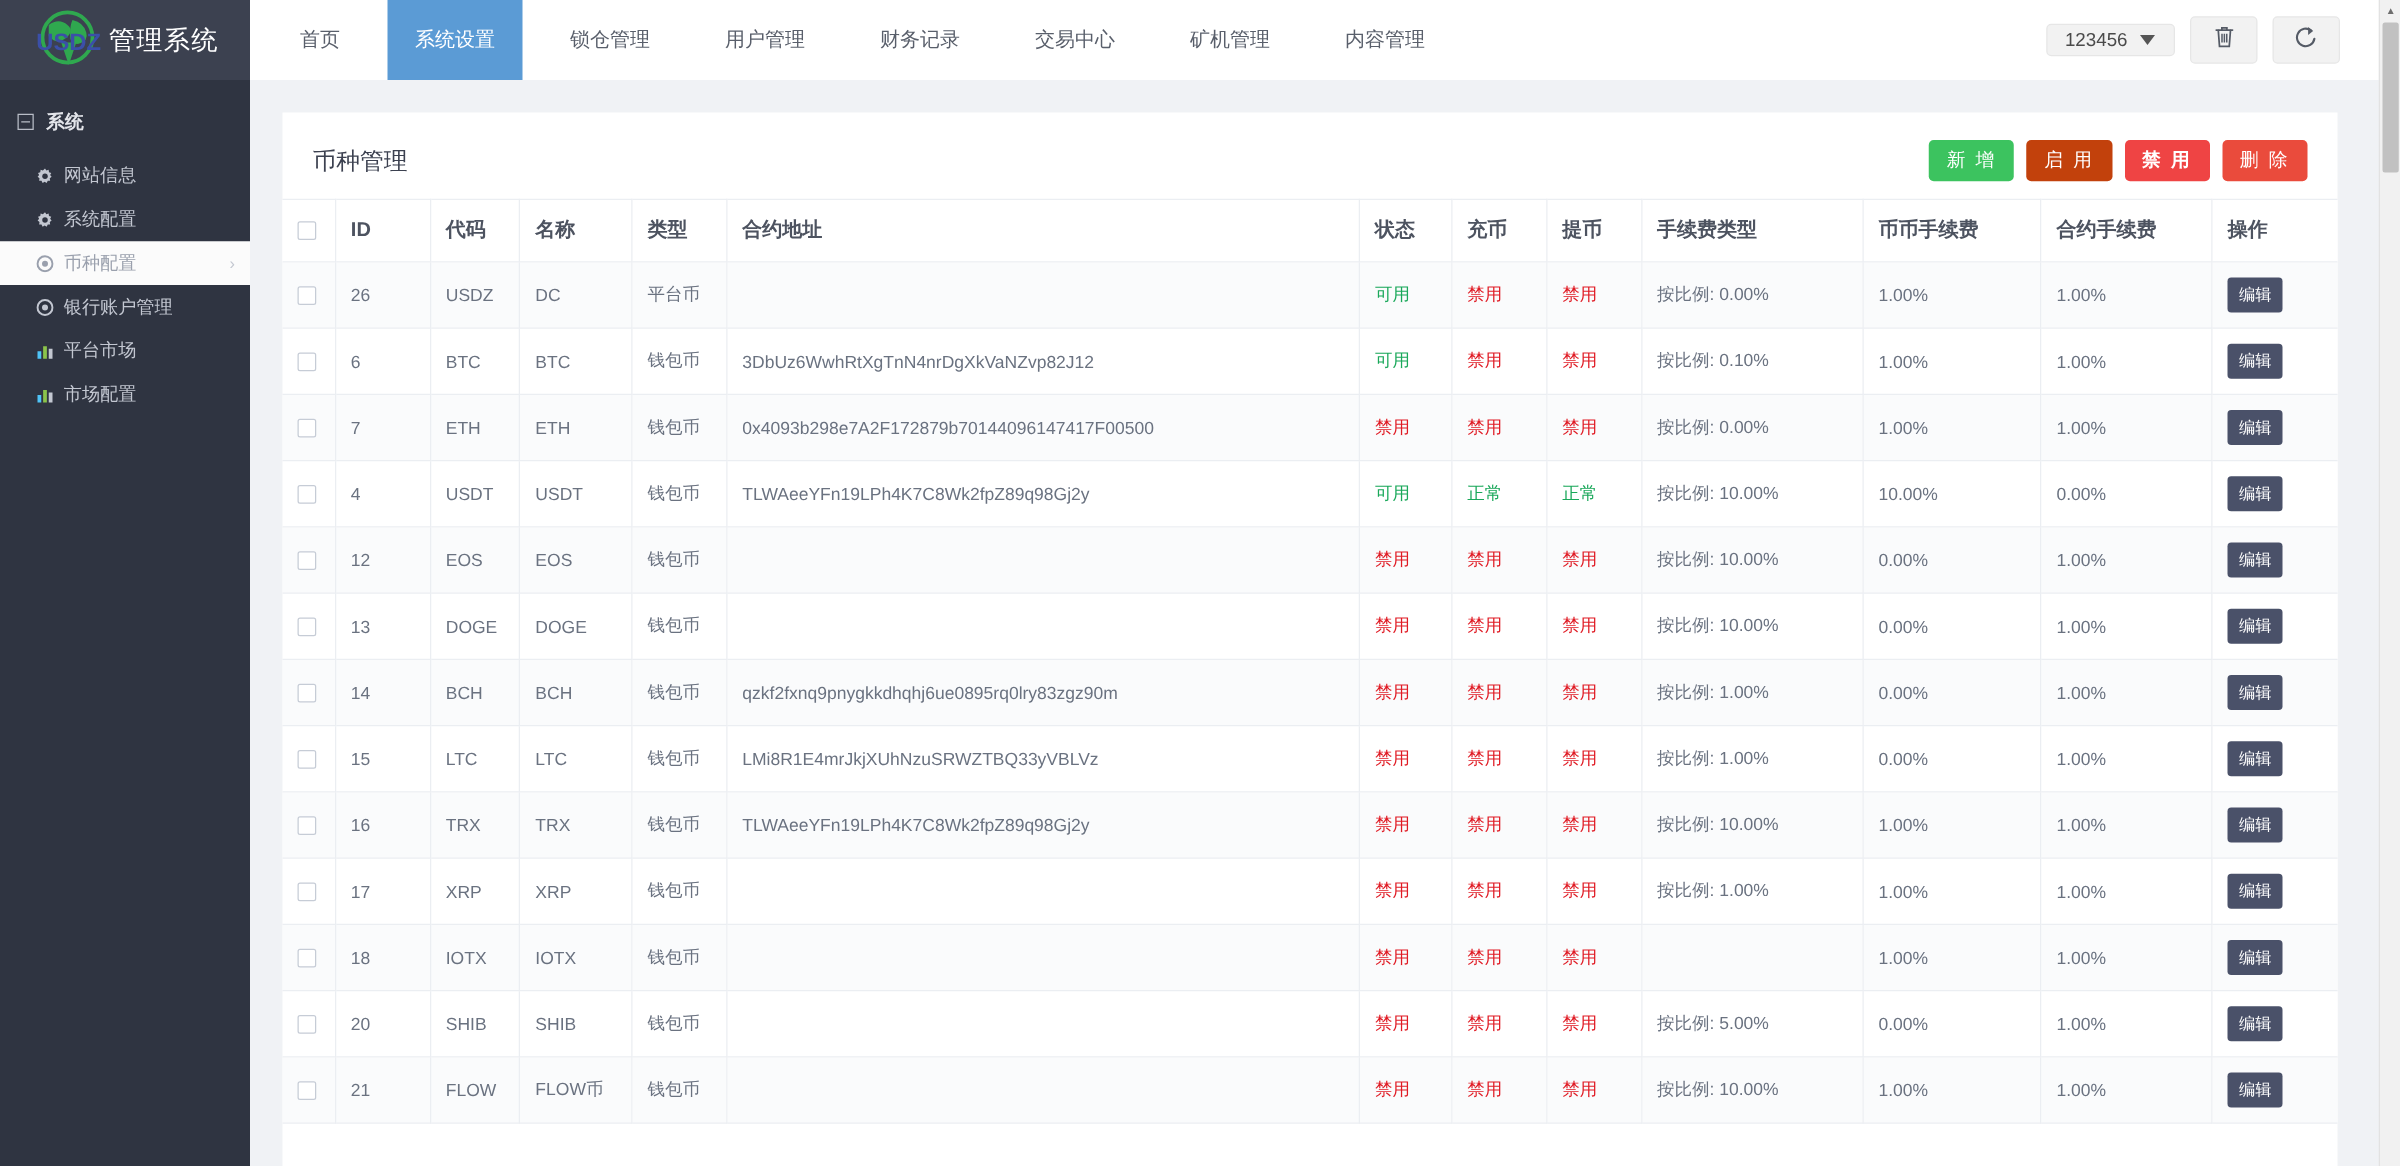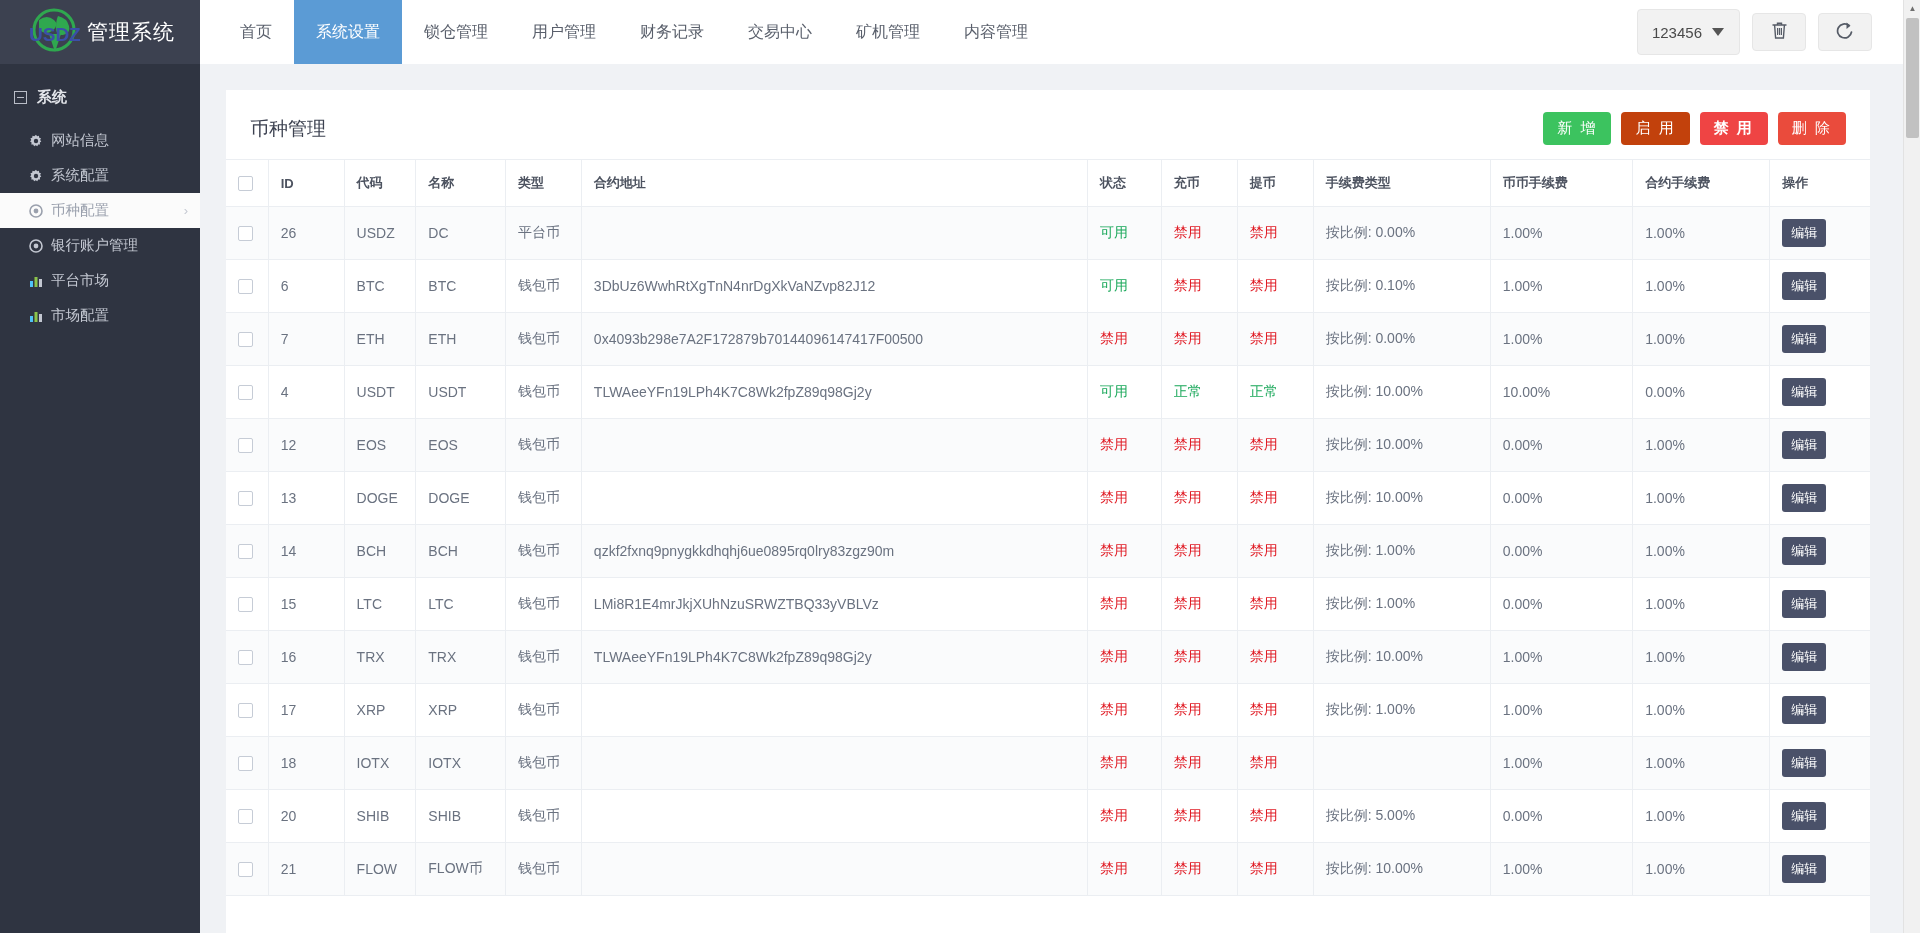--- a/index.html
+++ b/index.html
@@ -21,30 +21,30 @@
   }
   .brand-logo { position: relative; width: 58px; height: 52px; flex: 0 0 58px; }
   .brand-logo svg { position: absolute; left: 0; top: 0; }
   .brand-usdz {
     position: absolute; left: 4px; top: 18px;
     font-size: 19px; font-weight: bold; color: #3b4fa8;
     letter-spacing: 0px; font-family: "Liberation Sans", sans-serif;
   }
   .brand-title { color: #ffffff; font-size: 21px; letter-spacing: 1px; }
 
-  .nav { display: flex; align-items: stretch; flex: 1 1 auto; padding-left: 18px; }
+  .nav { display: flex; align-items: stretch; flex: 1 1 auto; padding-left: 18px; gap: 16px; }
   .nav-item {
     display: flex; align-items: center; padding: 0 22px;
     font-size: 16px; color: #595f6b; cursor: pointer; white-space: nowrap;
   }
   .nav-item.active { background: #5b9bd5; color: #ffffff; }
 
   .topbar-right { display: flex; align-items: center; gap: 12px; padding-right: 48px; }
   .pill {
-    height: 46px; min-width: 94px; padding: 0 14px;
+    height: 26px; min-width: 94px; padding: 0 14px;
     background: #f2f2f2; border: 1px solid #e6e6e6; border-radius: 4px;
     display: flex; align-items: center; justify-content: center; gap: 10px;
     font-size: 15px; color: #4a4a4a; cursor: pointer;
   }
   .icon-btn {
     width: 54px; height: 38px;
     background: #f2f2f2; border: 1px solid #e6e6e6; border-radius: 4px;
     display: flex; align-items: center; justify-content: center; cursor: pointer;
     color: #555b66;
   }
@@ -98,21 +98,21 @@
   .btn {
     min-width: 62px; height: 33px; padding: 0 14px; border: none; border-radius: 4px;
     color: #ffffff; font-size: 15px; letter-spacing: 2px; cursor: pointer;
     display: flex; align-items: center; justify-content: center;
     font-family: "Liberation Sans", sans-serif;
   }
 
   
   table { width: 100%; border-collapse: collapse; table-layout: fixed; }
   thead th {
-    text-align: left; font-size: 13px; color: #4d5360; font-weight: bold;
+    text-align: left; font-size: 16px; color: #4d5360; font-weight: bold;
     padding: 14px 12px; border-top: 1px solid #ebeef2; border-bottom: 1px solid #ebeef2;
     border-right: 1px solid #ebeef2; background: #ffffff; white-space: nowrap;
   }
   thead th:last-child { border-right: none; }
   tbody td {
     font-size: 14px; color: #6a7280; padding: 12px;
     border-bottom: 1px solid #ebeef2; border-right: 1px solid #ebeef2;
     white-space: nowrap; overflow: hidden; text-overflow: ellipsis;
   }
   tbody td:last-child { border-right: none; }

